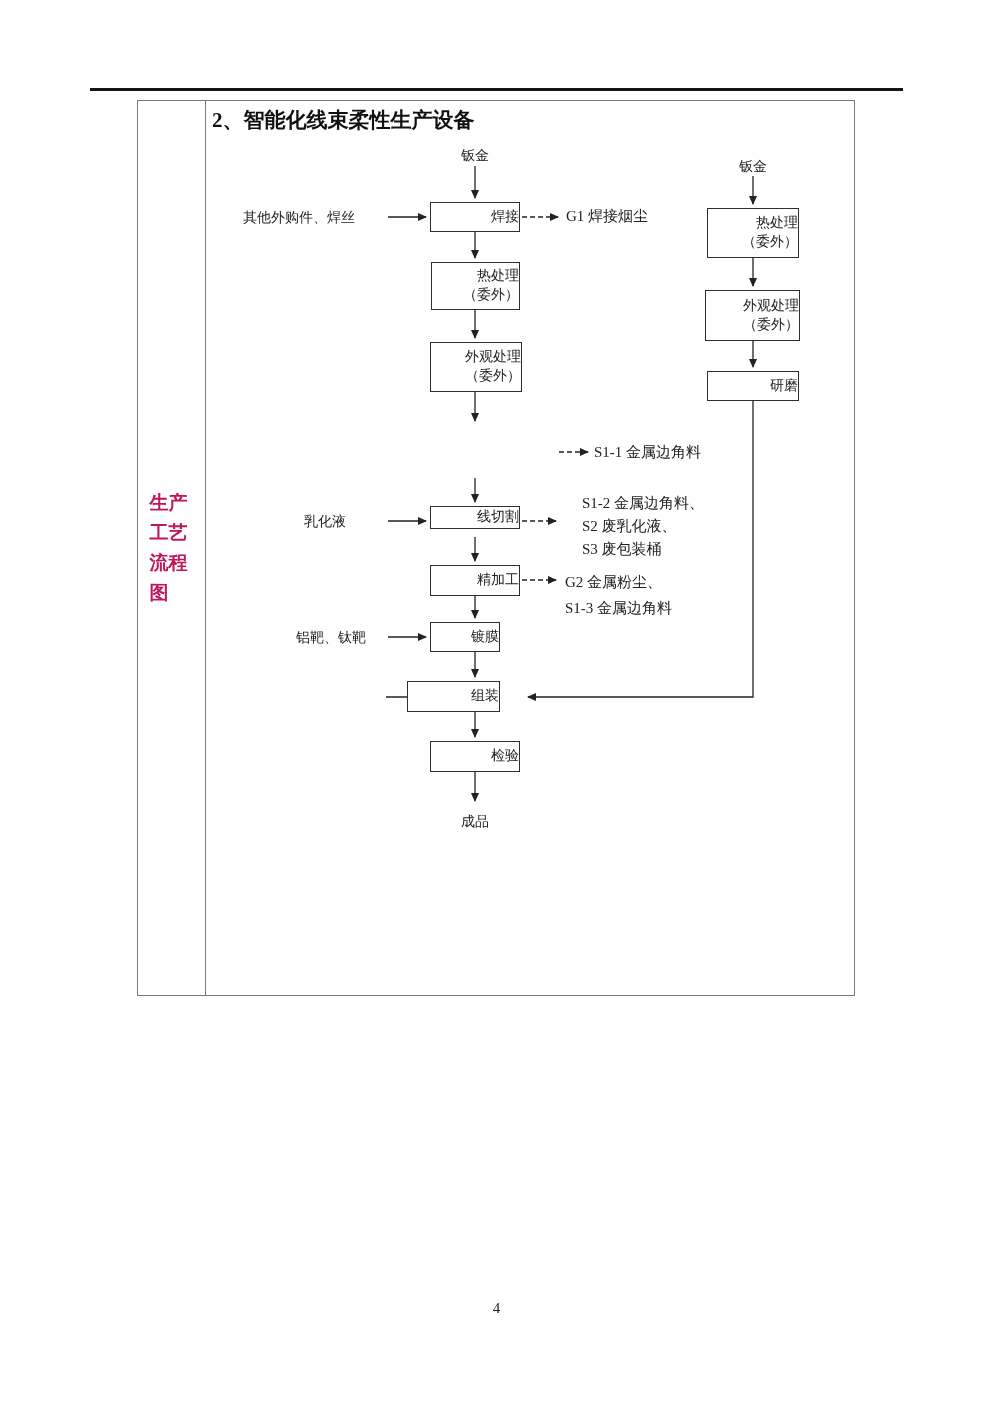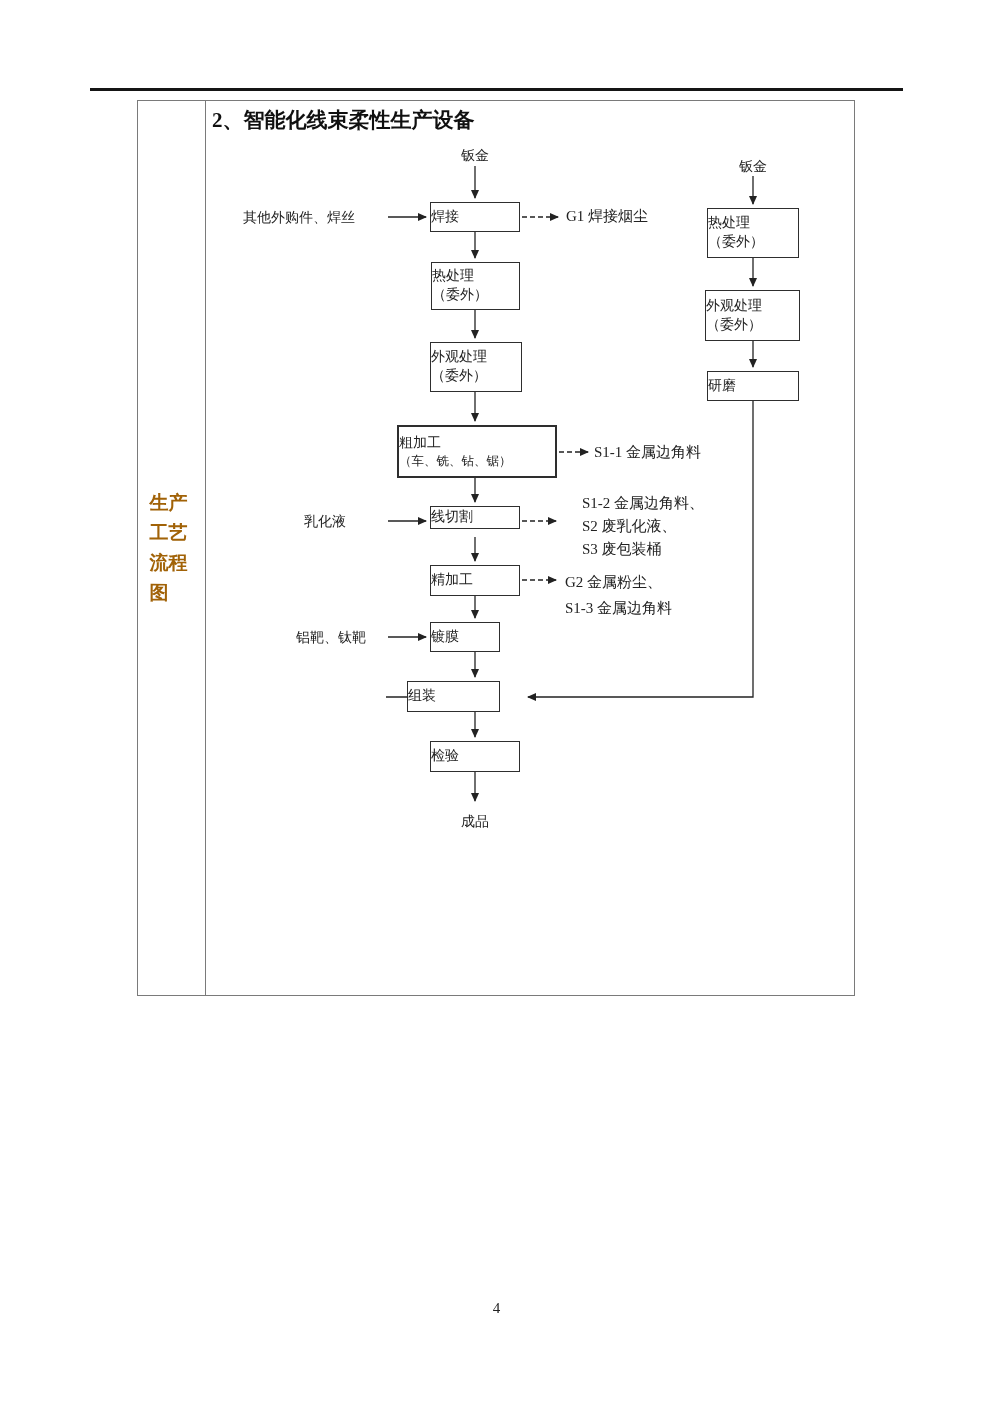--- a/index.html
+++ b/index.html
@@ -11,32 +11,32 @@
   .content-table {
     position:absolute; left:137px; top:100px; width:718px; height:896px;
     border:1px solid #7a7a7a; box-sizing:border-box;
   }
   .side-cell {
     position:absolute; left:0; top:0; width:68px; height:100%;
     border-right:1px solid #7a7a7a; box-sizing:border-box;
     display:flex; align-items:center; justify-content:center;
   }
   .side-label {
-    width:44px; font-size:19px; font-weight:700; color:#a16207;
+    width:44px; font-size:19px; font-weight:700; color:#be185d;
     line-height:30px; word-break:break-all; text-align:left;
   }
   .section-title {
     position:absolute; left:212px; top:106px; font-size:21px; font-weight:700; color:#101010;
     white-space:nowrap; z-index:2;
   }
   .connectors { position:absolute; left:0; top:0; z-index:1; }
   .box {
     position:absolute; box-sizing:border-box; border:1.2px solid #2e2e2e; background:#ffffff;
-    display:flex; flex-direction:column; align-items:flex-start; justify-content:center;
-    font-size:14px; color:#222; text-align:center; line-height:1.35; z-index:2;
+    display:flex; flex-direction:column; align-items:flex-end; justify-content:center;
+    font-size:14px; color:#222; text-align:center; line-height:1.35; z-index:2;padding-left:20px;
   }
   .box.thick { border-width:2px; }
   .box .sub { font-size:12.5px; }
   .txt { position:absolute; color:#222; font-size:14px; white-space:nowrap; z-index:2; }
   .txt.center { text-align:center; }
   .out { font-size:15px; }
   .multi span { display:block; }
   .wirecut-out span { line-height:23px; }
   .fine-out span { line-height:26px; }
   .assembly-in { width:140px; text-align:center; }
@@ -98,24 +98,20 @@
     <span>焊接</span>
   </div>
   <div class="box" style="left:431px; top:262px; width:89px; height:48px;">
     <span>热处理</span>
     <span>（委外）</span>
   </div>
   <div class="box" style="left:430px; top:342px; width:92px; height:50px;">
     <span>外观处理</span>
     <span>（委外）</span>
   </div>
-  <div class="box thick" style="left:397px; top:425px; width:160px; height:53px;">
-    <span>粗加工</span>
-    <span class="sub">（车、铣、钻、锯）</span>
-  </div>
   <div class="box" style="left:430px; top:506px; width:90px; height:23px;">
     <span>线切割</span>
   </div>
   <div class="box" style="left:430px; top:565px; width:90px; height:31px;">
     <span>精加工</span>
   </div>
   <div class="box" style="left:430px; top:622px; width:70px; height:30px;">
     <span>镀膜</span>
   </div>
   <div class="box" style="left:407px; top:681px; width:93px; height:31px;">

